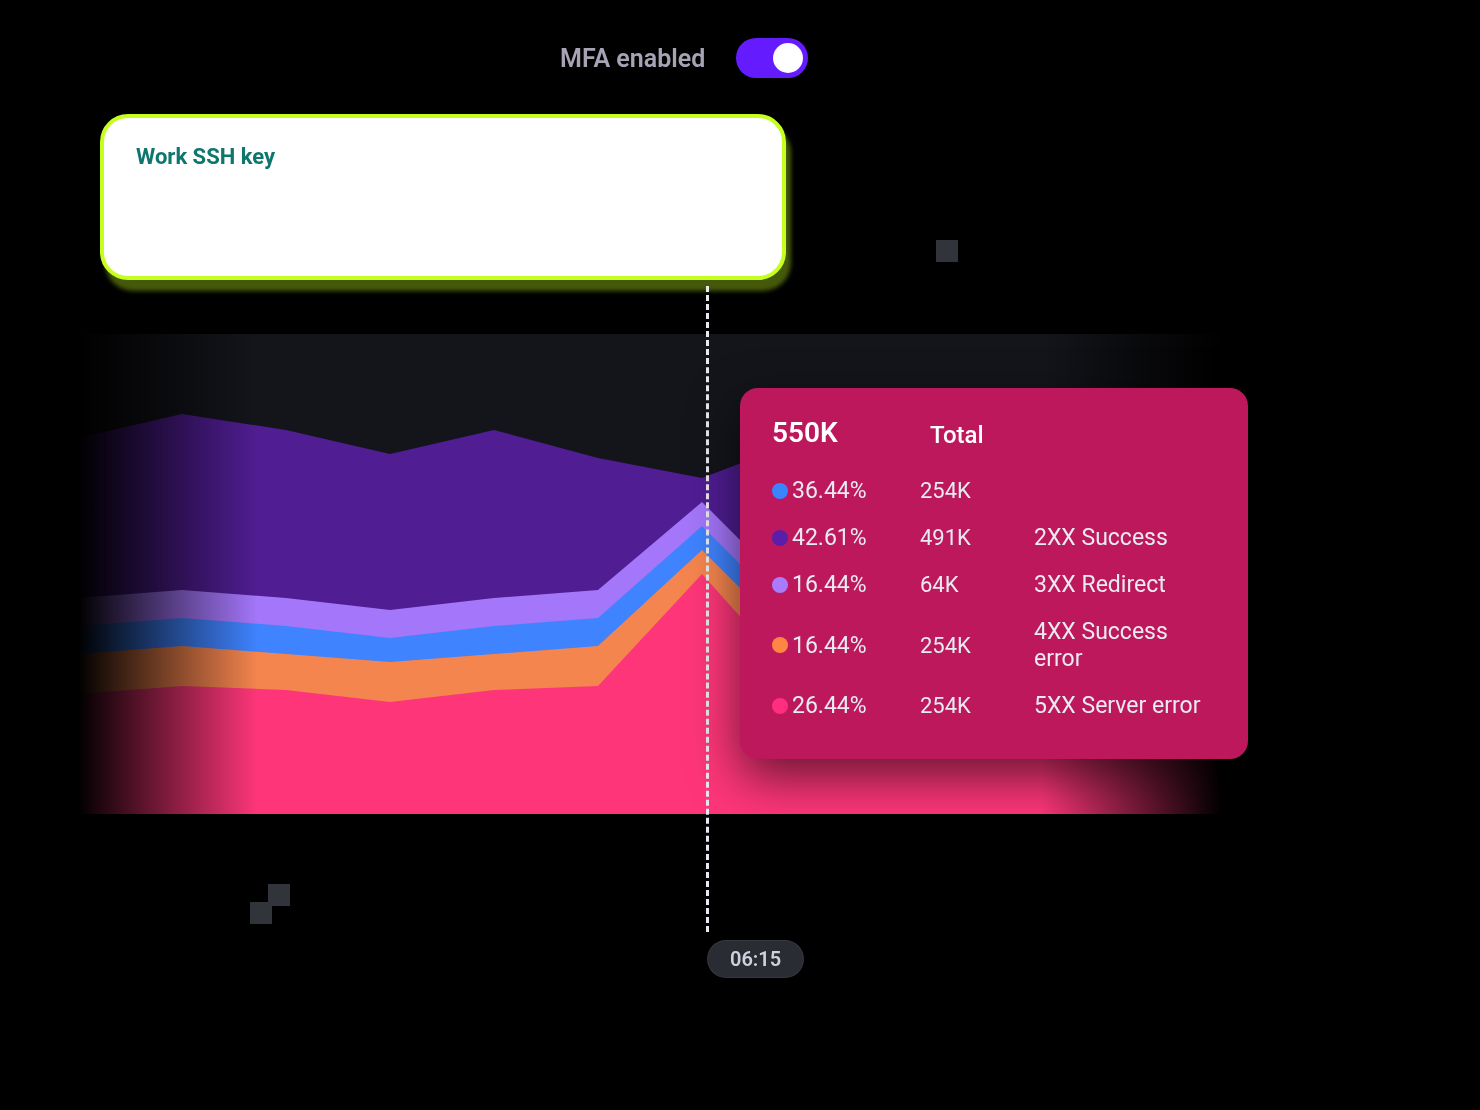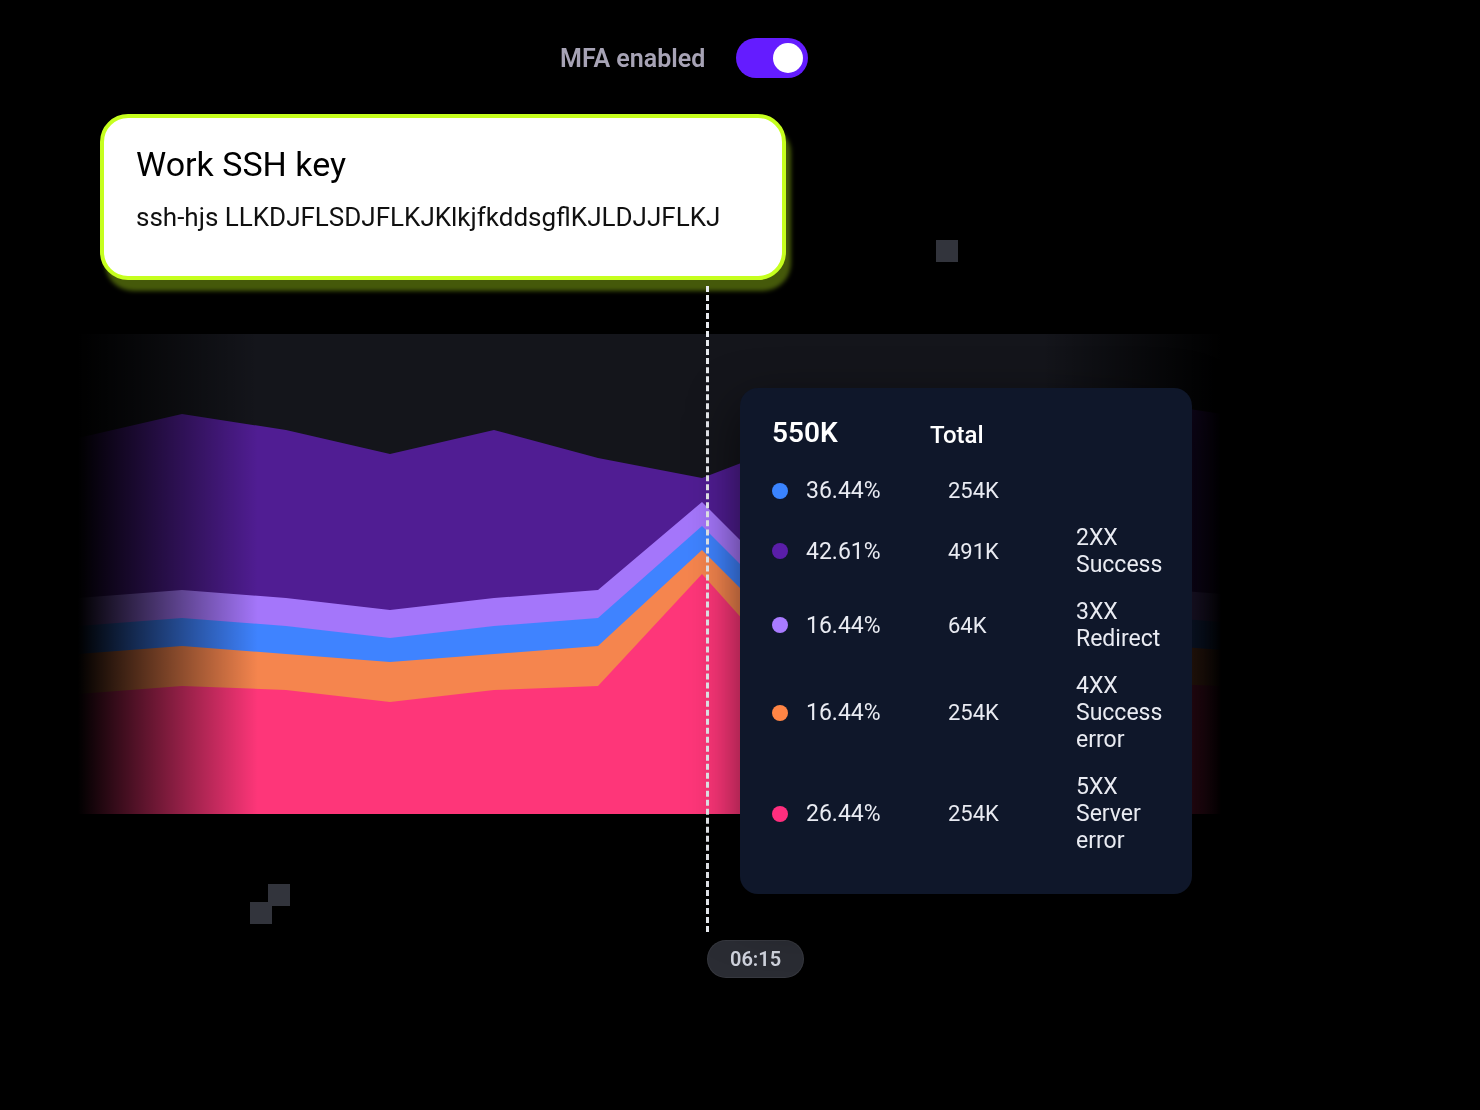--- a/index.html
+++ b/index.html
@@ -5,37 +5,37 @@
   *{box-sizing:border-box;margin:0;padding:0;font-family:-apple-system,BlinkMacSystemFont,"Segoe UI",Roboto,sans-serif}
   body{background:#000;width:1480px;height:1110px;position:relative;overflow:hidden}
 
   .mfa-row{position:absolute;left:560px;top:38px;display:flex;align-items:center;gap:31px}
   .mfa-label{color:#a7a3b5;font-size:25px;font-weight:600}
   .toggle{width:72px;height:40px;background:#641cff;border-radius:999px;position:relative;cursor:pointer}
   .toggle .knob{position:absolute;right:5px;top:5px;width:30px;height:30px;border-radius:50%;background:#fff}
 
   .ssh-card-shadow{position:absolute;left:105px;top:125px;width:686px;height:166px;border-radius:28px;background:rgba(198,255,30,.35);filter:blur(2px)}
   .ssh-card{position:absolute;left:100px;top:114px;width:686px;height:166px;border-radius:28px;background:#fff;border:4px solid #c6ff1e;padding:26px 32px}
-  .ssh-title{color:#000000;font-size:34px;font-weight:400;margin-bottom:18px}
+  .ssh-title{color:#0f766e;font-size:22px;font-weight:700;margin-bottom:18px}
   .ssh-key{color:#101010;font-size:26px;font-weight:400}
 
   .chart-wrap{position:absolute;left:78px;top:334px;width:1144px;height:480px;background:#14151b;border-radius:4px}
   .chart-wrap svg{position:absolute;inset:0}
   .fade-l{position:absolute;left:0;top:0;width:180px;height:100%;background:linear-gradient(90deg,#000 0%,rgba(0,0,0,0)100%)}
   .fade-r{position:absolute;right:0;top:0;width:180px;height:100%;background:linear-gradient(270deg,#000 0%,rgba(0,0,0,0)100%)}
 
   .cursor-line{position:absolute;left:706px;top:286px;width:0;height:646px;border-left:3px dashed #e7e9ee}
 
   .time-pill{position:absolute;left:707px;top:940px;padding:6px 22px;border-radius:999px;background:#2a2c33;border:1px solid rgba(255,255,255,.06);color:#cfd2dc;font-size:20px;font-weight:600}
 
-  .tooltip{position:absolute;left:740px;top:388px;width:452px;background:#0f172a;border-radius:18px;padding:28px 32px 30px;box-shadow:0 18px 50px rgba(0,0,0,.6)}
+  .tooltip{position:absolute;left:740px;top:388px;width:508px;background:#be185d;border-radius:18px;padding:28px 32px 30px;box-shadow:0 18px 50px rgba(0,0,0,.6)}
   .tooltip-head{display:grid;grid-template-columns:158px 114px 1fr;align-items:end;margin-bottom:18px}
   .tooltip-total-v{color:#fff;font-size:28px;font-weight:600}
   .tooltip-total-l{color:#fff;font-size:24px;font-weight:500}
-  .tt-row{display:grid;grid-template-columns:20px 128px 114px 1fr;align-items:center;column-gap:14px;padding:10px 0}
+  .tt-row{display:grid;grid-template-columns:20px 128px 114px 1fr;align-items:center;padding:10px 0}
   .dot{width:16px;height:16px;border-radius:50%}
   .tt-pct{color:#e9ebf2;font-size:23px}
   .tt-val{color:#e9ebf2;font-size:22px}
   .tt-lbl{color:#e9ebf2;font-size:23px}
 
   .px{position:absolute;background:#32343c}
   .px1{left:936px;top:240px;width:22px;height:22px}
   .px2{left:268px;top:884px;width:22px;height:22px}
   .px3{left:250px;top:902px;width:22px;height:22px}
 </style>
@@ -45,21 +45,20 @@
 <div class="mfa-row">
   <span class="mfa-label">MFA enabled</span>
   <div class="toggle">
       <div class="knob"></div>
     </div>
 </div>
 
 <div class="ssh-card-shadow"></div>
 <div class="ssh-card">
   <div class="ssh-title">Work SSH key</div>
-  <div class="ssh-key">ssh-hjs LLKDJFLSDJFLKJKlkjfkddsgflKJLDJJFLKJ</div>
 </div>
 
 <div class="chart-wrap">
   <svg id="chart-svg" viewBox="0 0 1144 480" preserveAspectRatio="none">
       <defs>
         <linearGradient id="g5" x1="0" y1="0" x2="0" y2="1">
           <stop offset="0" stop-color="#ff2e7e" stop-opacity="0"></stop>
           <stop offset="1" stop-color="#ff2e7e" stop-opacity=".25"></stop>
         </linearGradient>
       </defs>

